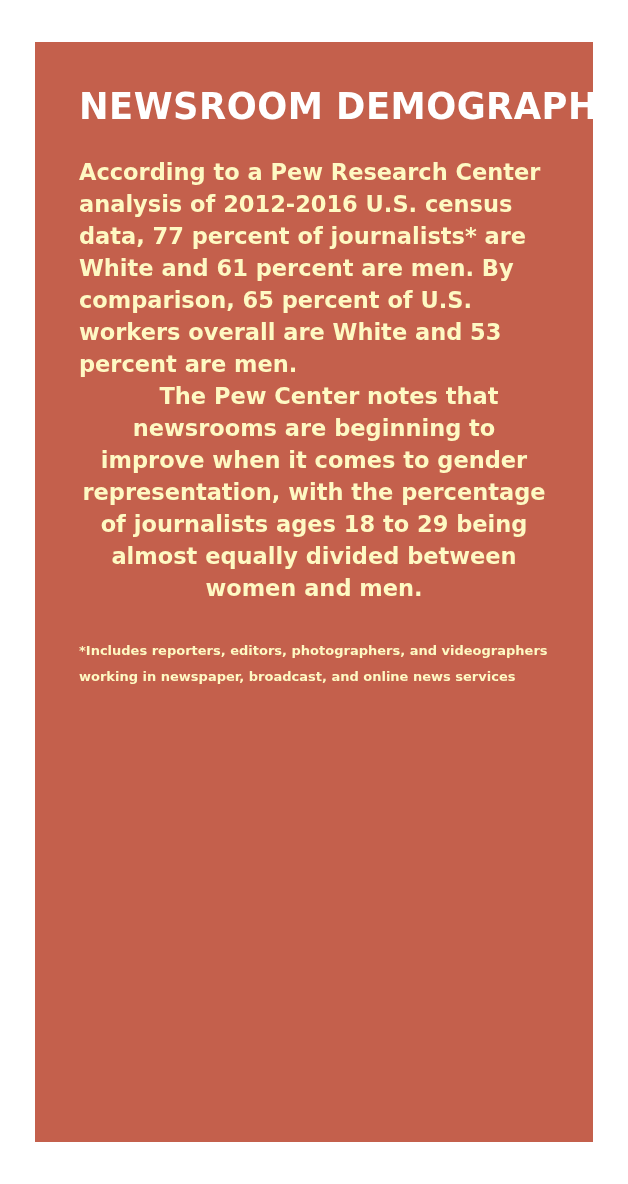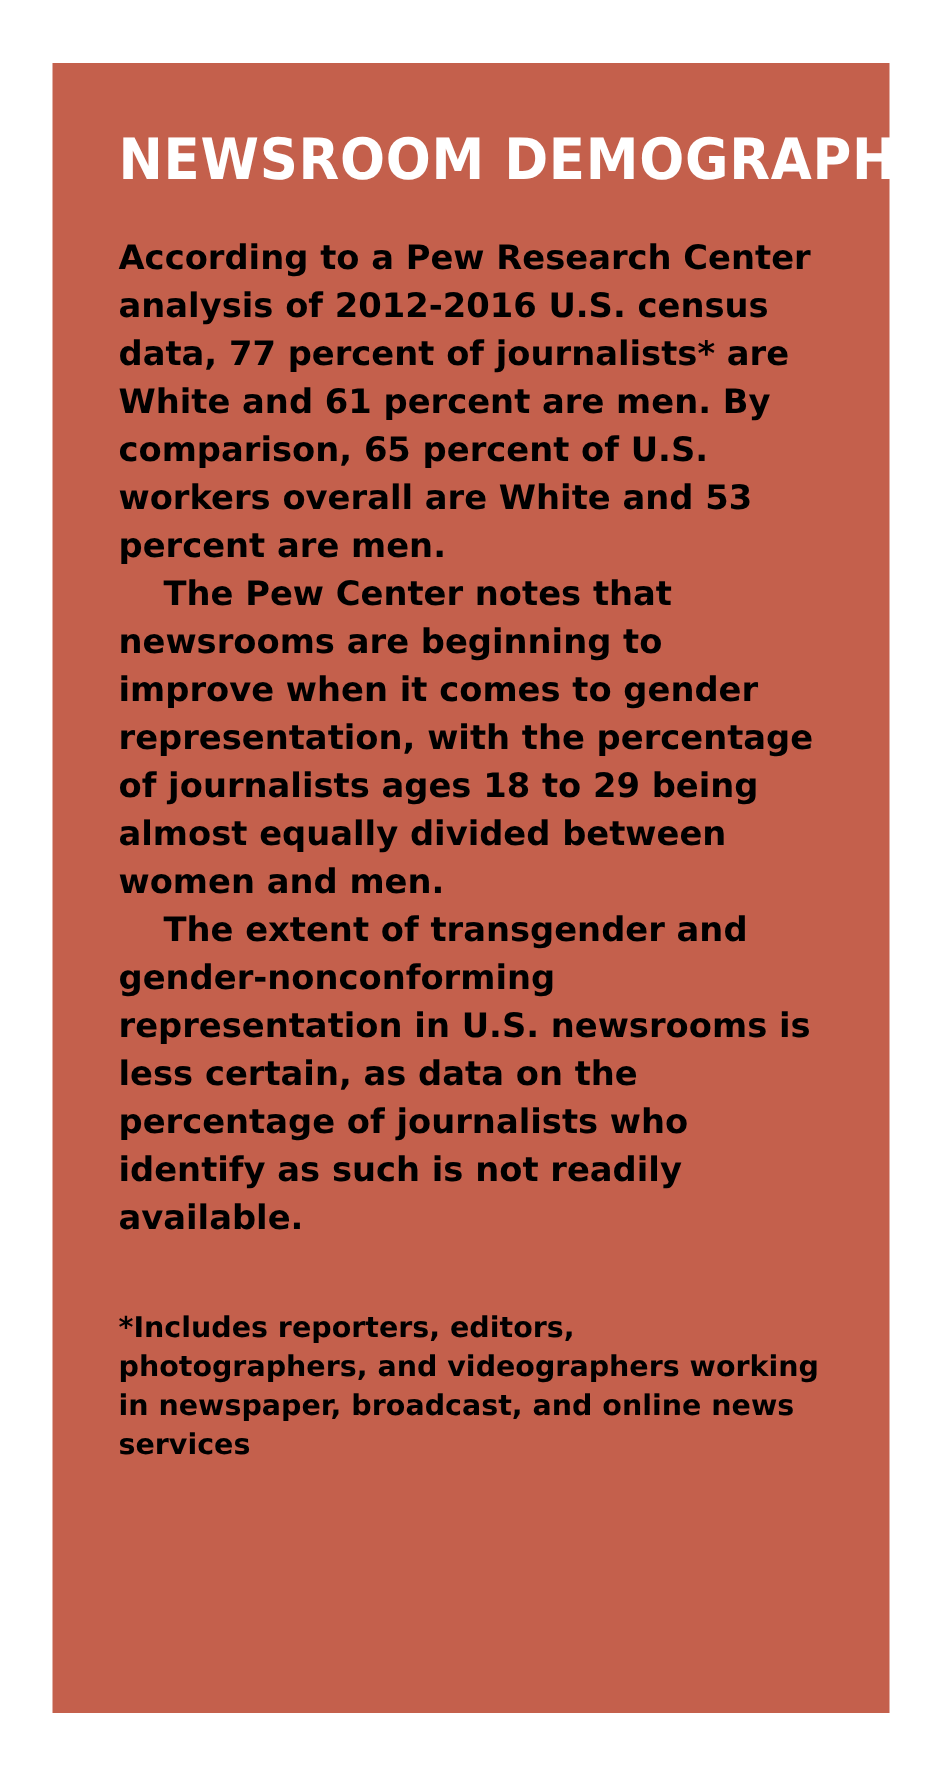--- a/index.html
+++ b/index.html
@@ -29,42 +29,42 @@
     font-weight: bold;
     font-size: 38px;
     line-height: 44px;
     letter-spacing: 0.5px;
     margin: 0 0 28px 0;
     transform: scaleX(0.93);
     transform-origin: left center;
     white-space: nowrap;
   }
   .body-block {
-    color: #000000;
+    color: #fef9c3;
     font-family: "DejaVu Sans", sans-serif;
     font-weight: bold;
     font-size: 22.5px;
     line-height: 32px;
     margin: 0;
     text-indent: 0;
   }
   .body-block.indented {
     text-indent: 30px;
+    text-align: center;
   }
   .footnote {
-    color: #000000;
+    color: #fef9c3;
     font-family: "DejaVu Sans", sans-serif;
     font-weight: bold;
-    font-size: 19px;
+    font-size: 13px;
     line-height: 26px;
-    margin: 44px 0 0 0;
+    margin: 34px 0 0 0;
   }
 </style>
 </head>
 <body>
 
 <div class="sidebar-card">
   <h1 class="card-title">NEWSROOM DEMOGRAPHICS</h1>
   <p class="body-block">According to a Pew Research Center analysis of 2012-2016 U.S. census data, 77 percent of journalists* are White and 61 percent are men. By comparison, 65 percent of U.S. workers overall are White and 53 percent are men.</p>
   <p class="body-block indented">The Pew Center notes that newsrooms are beginning to improve when it comes to gender representation, with the percentage of journalists ages 18 to 29 being almost equally divided between women and men.</p>
-  <p class="body-block indented">The extent of transgender and gender-nonconforming representation in U.S. newsrooms is less certain, as data on the percentage of journalists who identify as such is not readily available.</p>
   <p class="footnote">*Includes reporters, editors, photographers, and videographers working in newspaper, broadcast, and online news services</p>
 </div>
 
 </body></html>

